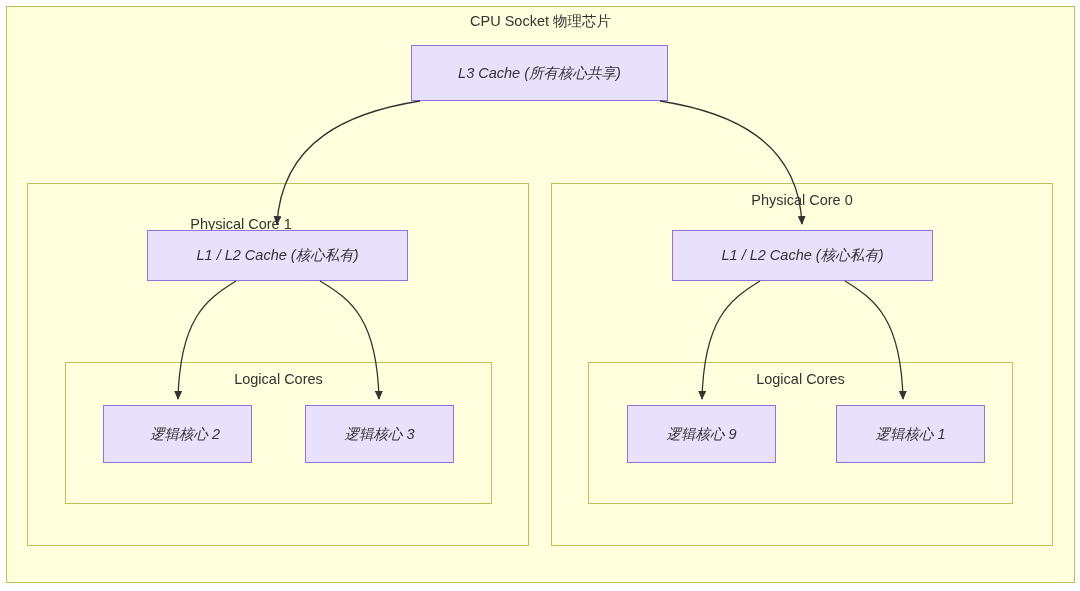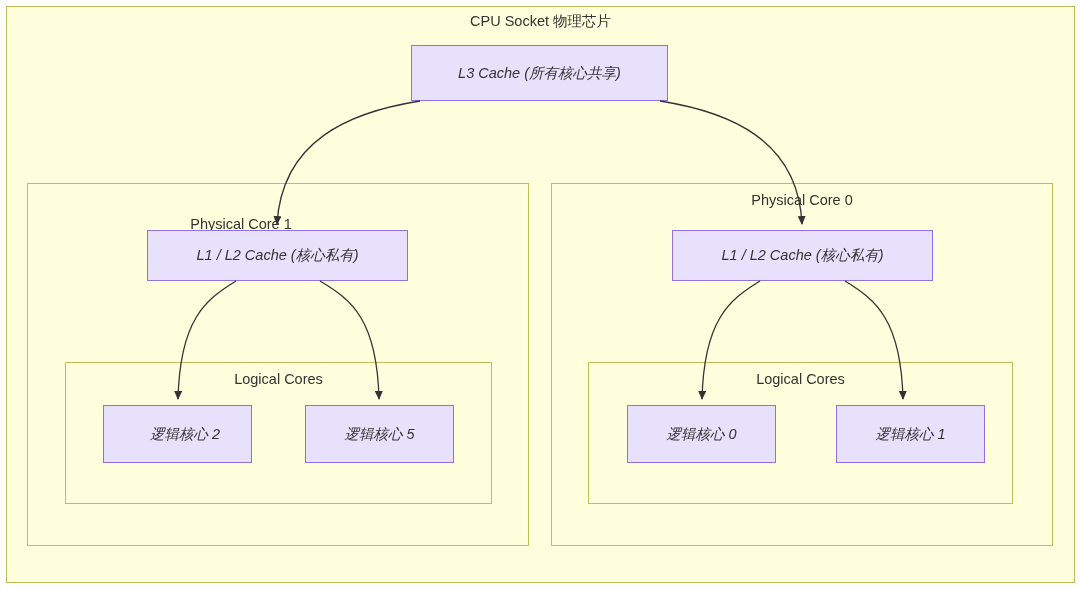--- a/index.html
+++ b/index.html
@@ -97,19 +97,19 @@
   </svg>
 
   <div class="node" style="left:411px; top:45px; width:257px; height:56px;">L3 Cache (所有核心共享)</div>
 
   <div class="node" style="left:147px; top:230px; width:261px; height:51px;">L1 / L2 Cache (核心私有)</div>
 
   <div class="node" style="left:672px; top:230px; width:261px; height:51px;">L1 / L2 Cache (核心私有)</div>
 
   <div class="node" style="left:103px; top:405px; width:149px; height:58px;padding-left:15px;">逻辑核心 2</div>
 
-  <div class="node" style="left:305px; top:405px; width:149px; height:58px;">逻辑核心 5</div>
+  <div class="node" style="left:305px; top:405px; width:149px; height:58px;">逻辑核心 3</div>
 
-  <div class="node" style="left:627px; top:405px; width:149px; height:58px;">逻辑核心 0</div>
+  <div class="node" style="left:627px; top:405px; width:149px; height:58px;">逻辑核心 9</div>
 
   <div class="node" style="left:828px; top:405px; width:149px; height:58px;margin-left:8px;">逻辑核心 1</div>
 
 </div>
 
 </body></html>

